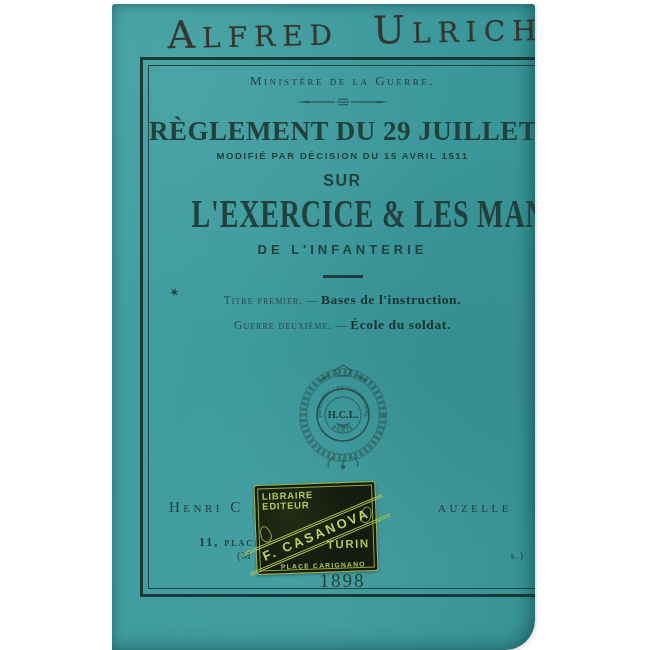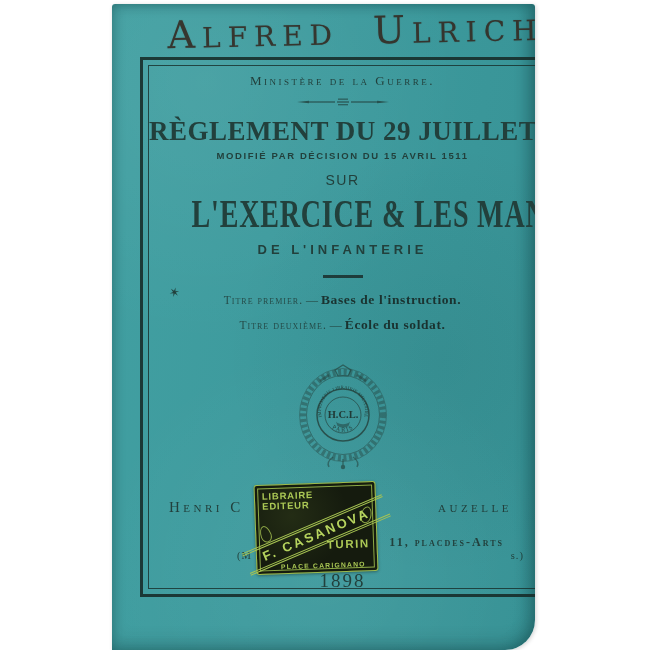--- a/index.html
+++ b/index.html
@@ -56,22 +56,22 @@
   .ornament{top:28px;}
   .reglement{
     top:50px;font-weight:bold;font-size:27px;letter-spacing:0.5px;
     color:rgba(26,44,41,0.92);white-space:nowrap;
   }
   .modified{
     top:84px;font-family:"Liberation Sans", sans-serif;font-weight:bold;
     font-size:9.5px;letter-spacing:1.6px;color:rgba(28,48,44,0.88);
   }
   .sur{
-    top:106px;font-family:"Liberation Sans", sans-serif;font-weight:normal;
-    font-size:14px;letter-spacing:1.5px;color:rgba(28,48,44,0.8);
+    top:106px;font-family:"Liberation Sans", sans-serif;font-weight:bold;
+    font-size:16px;letter-spacing:1.5px;color:rgba(28,48,44,0.8);
   }
   .main-title{
     top:126px;font-weight:bold;font-size:36px;white-space:nowrap;
     transform:scale(0.78,1.14);transform-origin:50% 50%;
     color:rgba(24,42,39,0.92);letter-spacing:1px;
   }
   .subtitle{
     top:176px;font-family:"Liberation Sans", sans-serif;font-weight:bold;
     font-size:13px;letter-spacing:4px;color:rgba(26,45,42,0.9);white-space:nowrap;
   }
@@ -89,21 +89,21 @@
     font-family:"DejaVu Sans", sans-serif;
   }
   .emblem{top:292px;left:0;right:9px;}
   
   .publisher-line{
     top:433px;display:flex;justify-content:space-between;padding:0 24px 0 20px;
     font-variant:small-caps;font-size:15px;letter-spacing:3.5px;
     color:rgba(28,50,46,0.82);
   }
   .address-line{
-    top:469px;display:flex;justify-content:flex-end;padding:0 32px 0 50px;
+    top:469px;display:flex;justify-content:flex-start;padding:0 32px 0 50px;
     font-variant:small-caps;font-weight:bold;font-size:12px;letter-spacing:2px;
     color:rgba(28,50,46,0.8);
   }
   .paren-line{
     top:484px;display:flex;justify-content:space-between;padding:0 12px 0 88px;
     font-size:10.5px;letter-spacing:1px;color:rgba(28,50,46,0.75);
   }
   .mini-divider{
     top:500px;left:50% !important;right:auto !important;margin-left:-11px;
     width:22px;height:1.6px;background:rgba(28,50,46,0.7);
@@ -174,21 +174,21 @@
 
       <div class="main-title">L'EXERCICE &amp; LES MANŒUVRES</div>
       <div class="subtitle">DE L'INFANTERIE</div>
       <div class="title-rule"></div>
 
       <div class="titres">
         <div>
           <span class="titre-label">Titre premier.</span><span class="titre-dash">—</span><span class="titre-text">Bases de l'instruction.</span>
         </div>
         <div>
-          <span class="titre-label">Titre deuxième.</span><span class="titre-dash">—</span><span class="titre-text">École du soldat.</span>
+          <span class="titre-label">Guerre deuxième.</span><span class="titre-dash">—</span><span class="titre-text">École du soldat.</span>
         </div>
       </div>
 
       <div class="pencil-mark">✶</div>
 
       <div class="emblem">
         <svg width="104" height="112" viewBox="0 0 104 112">
           <defs>
             <path id="sealArcTop" d="M 32,62 A 22,22 0 1 1 72,62"></path>
             <path id="sealArcBottom" d="M 36,65 A 19,19 0 0 0 68,65"></path>

